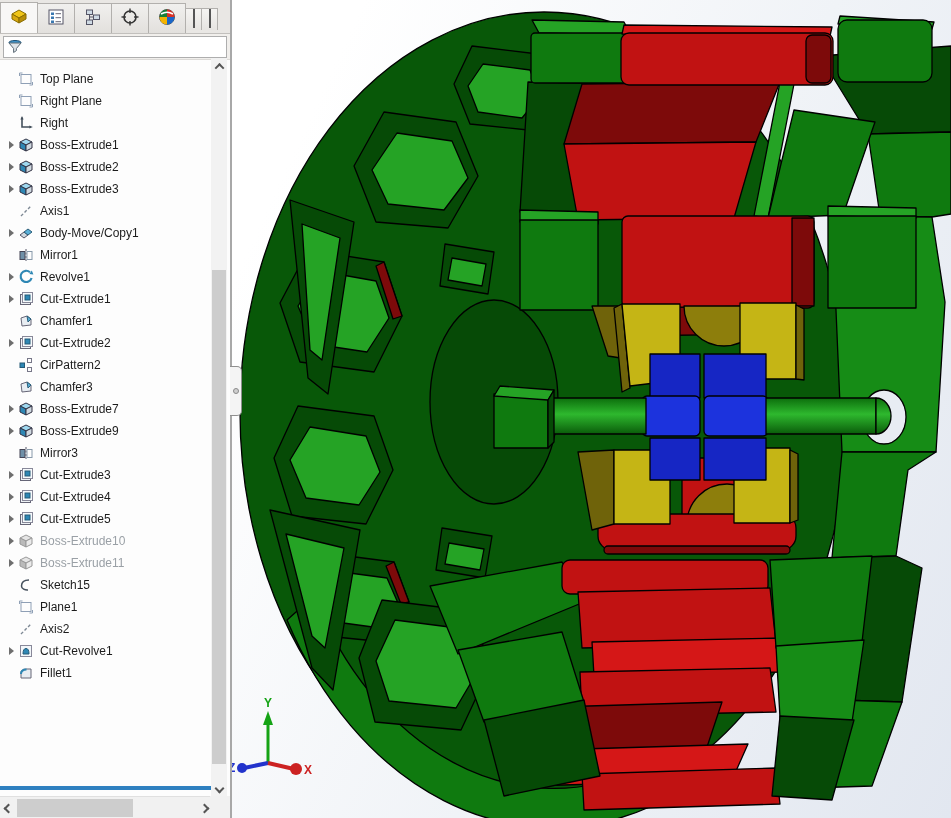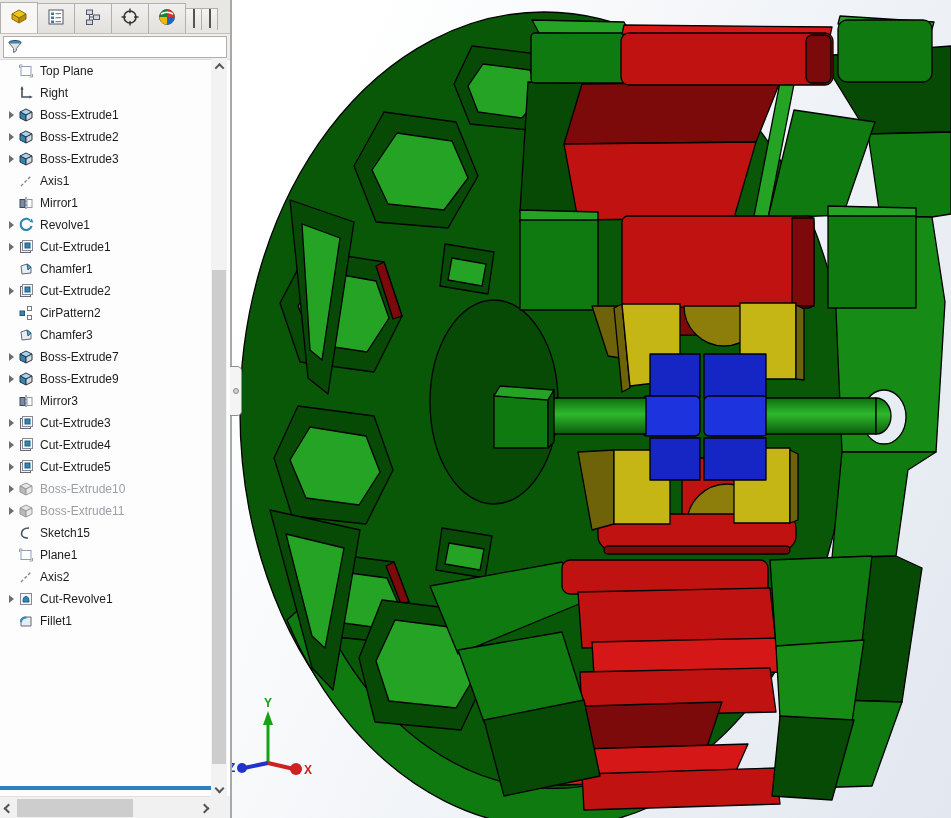--- a/index.html
+++ b/index.html
@@ -9,21 +9,21 @@
   
   .panel { position:relative; width:232px; height:818px; background:#fdfdfd; border-right:2px solid #a8a8a8; flex:0 0 auto; }
   .tabbar { display:flex; align-items:flex-end; height:34px; background:#e9e7e4; border-bottom:1px solid #c2c0bd; padding-top:3px; }
   .tab { width:38px; height:30px; border:1px solid #b2b0ad; border-bottom:none; background:linear-gradient(#f1f0ee,#e2e0dd); display:flex; align-items:center; justify-content:center; cursor:pointer; }
   .tab.active { background:#f8f7f6; height:31px; }
   .tab.smallbtn { width:17px; height:22px; margin-bottom:3px; background:linear-gradient(#f5f4f2,#e6e4e1); display:flex; align-items:center; justify-content:center; }
   .tab + .tab { margin-left:-1px; }
   .filter-row { height:26px; background:#f1efec; padding:2px 3px; border-bottom:1px solid #dcdad7; }
   .filter-box { height:22px; background:#fff; border:1px solid #aeaeae; display:flex; align-items:center; padding-left:3px; }
 
-  .tree { position:absolute; top:60px; left:0; width:212px; height:726px; overflow:hidden; background:#fdfdfd; }
+  .tree { position:absolute; top:68px; left:0; width:212px; height:726px; overflow:hidden; background:#fdfdfd; }
   .trow { display:flex; align-items:center; height:22px; padding-left:4px; cursor:default; }
   .arrow { width:14px; display:flex; justify-content:center; align-items:center; flex:0 0 14px; }
   .arrow .tri { width:0; height:0; border-left:5px solid #6e6e6e; border-top:4px solid transparent; border-bottom:4px solid transparent; }
   .ticon { width:18px; height:16px; flex:0 0 18px; display:flex; align-items:center; }
   .tlabel { font-size:12px; color:#1c1c1c; margin-left:4px; white-space:nowrap; }
   .trow.suppressed .tlabel { color:#9aa0a6; }
   .trow.suppressed .ticon svg { filter:grayscale(1) opacity(.5); }
 
   .rollback { position:absolute; left:0; top:786px; width:212px; height:4px; }
 
@@ -133,20 +133,30 @@
               <rect x="3" y="3.5" width="10" height="9" fill="none" stroke="#8fa0b6"></rect>
               <path d="M1.5,2 h3 M1.5,2 v3 M14.5,14 h-3 M14.5,14 v-3" stroke="#8fa0b6" fill="none"></path>
             </svg>
           </span>
           <span class="tlabel">Top Plane</span>
         </div>
         <div class="trow">
           <span class="arrow"></span>
           <span class="ticon">
             <svg viewBox="0 0 16 16" width="16" height="16">
+              <rect x="3" y="3.5" width="10" height="9" fill="none" stroke="#8fa0b6"></rect>
+              <path d="M1.5,2 h3 M1.5,2 v3 M14.5,14 h-3 M14.5,14 v-3" stroke="#8fa0b6" fill="none"></path>
+            </svg>
+          </span>
+          <span class="tlabel">Right Plane</span>
+        </div>
+        <div class="trow">
+          <span class="arrow"></span>
+          <span class="ticon">
+            <svg viewBox="0 0 16 16" width="16" height="16">
               <path d="M4,2.5 V12 H13" stroke="#44505c" stroke-width="1.6" fill="none"></path>
               <polygon points="4,1 2.4,4.4 5.6,4.4" fill="#44505c"></polygon>
               <polygon points="14.8,12 11.4,10.4 11.4,13.6" fill="#44505c"></polygon>
             </svg>
           </span>
           <span class="tlabel">Right</span>
         </div>
         <div class="trow">
           <span class="arrow">
             <span class="tri"></span>
@@ -187,20 +197,32 @@
           <span class="tlabel">Boss-Extrude3</span>
         </div>
         <div class="trow">
           <span class="arrow"></span>
           <span class="ticon">
             <svg viewBox="0 0 16 16" width="16" height="16">
               <line x1="3" y1="13" x2="13" y2="3" stroke="#7d8894" stroke-width="1.4" stroke-dasharray="3,2"></line>
             </svg>
           </span>
           <span class="tlabel">Axis1</span>
+        </div>
+        <div class="trow">
+          <span class="arrow">
+            <span class="tri"></span>
+          </span>
+          <span class="ticon">
+            <svg viewBox="0 0 16 16" width="16" height="16">
+              <polygon points="2,10 6,7 10,10 6,13" fill="#cfd8df" stroke="#556"></polygon>
+              <polygon points="6,7 10,4 14,7 10,10" fill="#59b0d8" stroke="#2b5d78"></polygon>
+            </svg>
+          </span>
+          <span class="tlabel">Body-Move/Copy1</span>
         </div>
         <div class="trow">
           <span class="arrow"></span>
           <span class="ticon">
             <svg viewBox="0 0 16 16" width="16" height="16">
               <rect x="2" y="4.5" width="5" height="8" fill="#6f90a8" stroke="#445"></rect>
               <line x1="8" y1="2" x2="8" y2="14" stroke="#556" stroke-dasharray="2,1.5"></line>
               <rect x="9" y="4.5" width="5" height="8" fill="none" stroke="#8899aa"></rect>
             </svg>
           </span>

